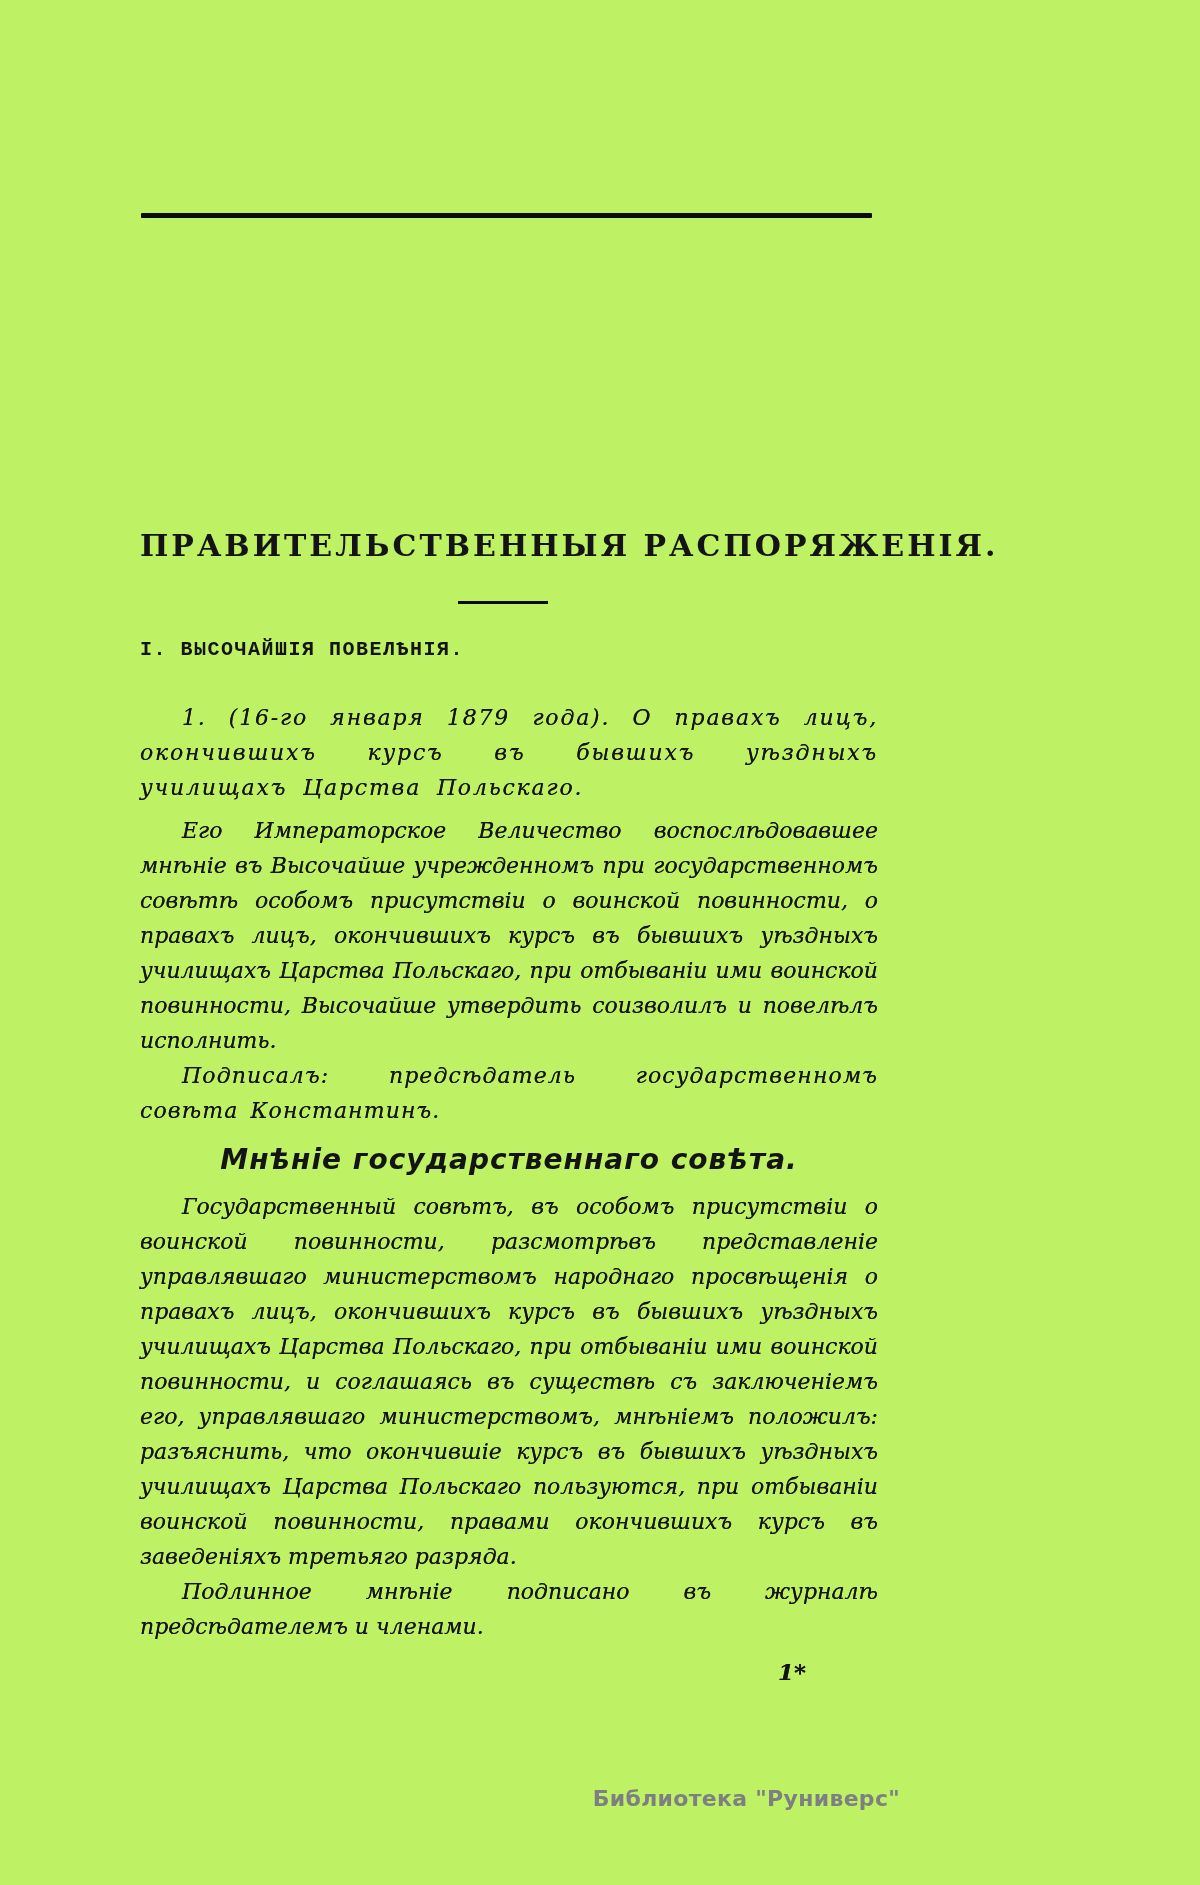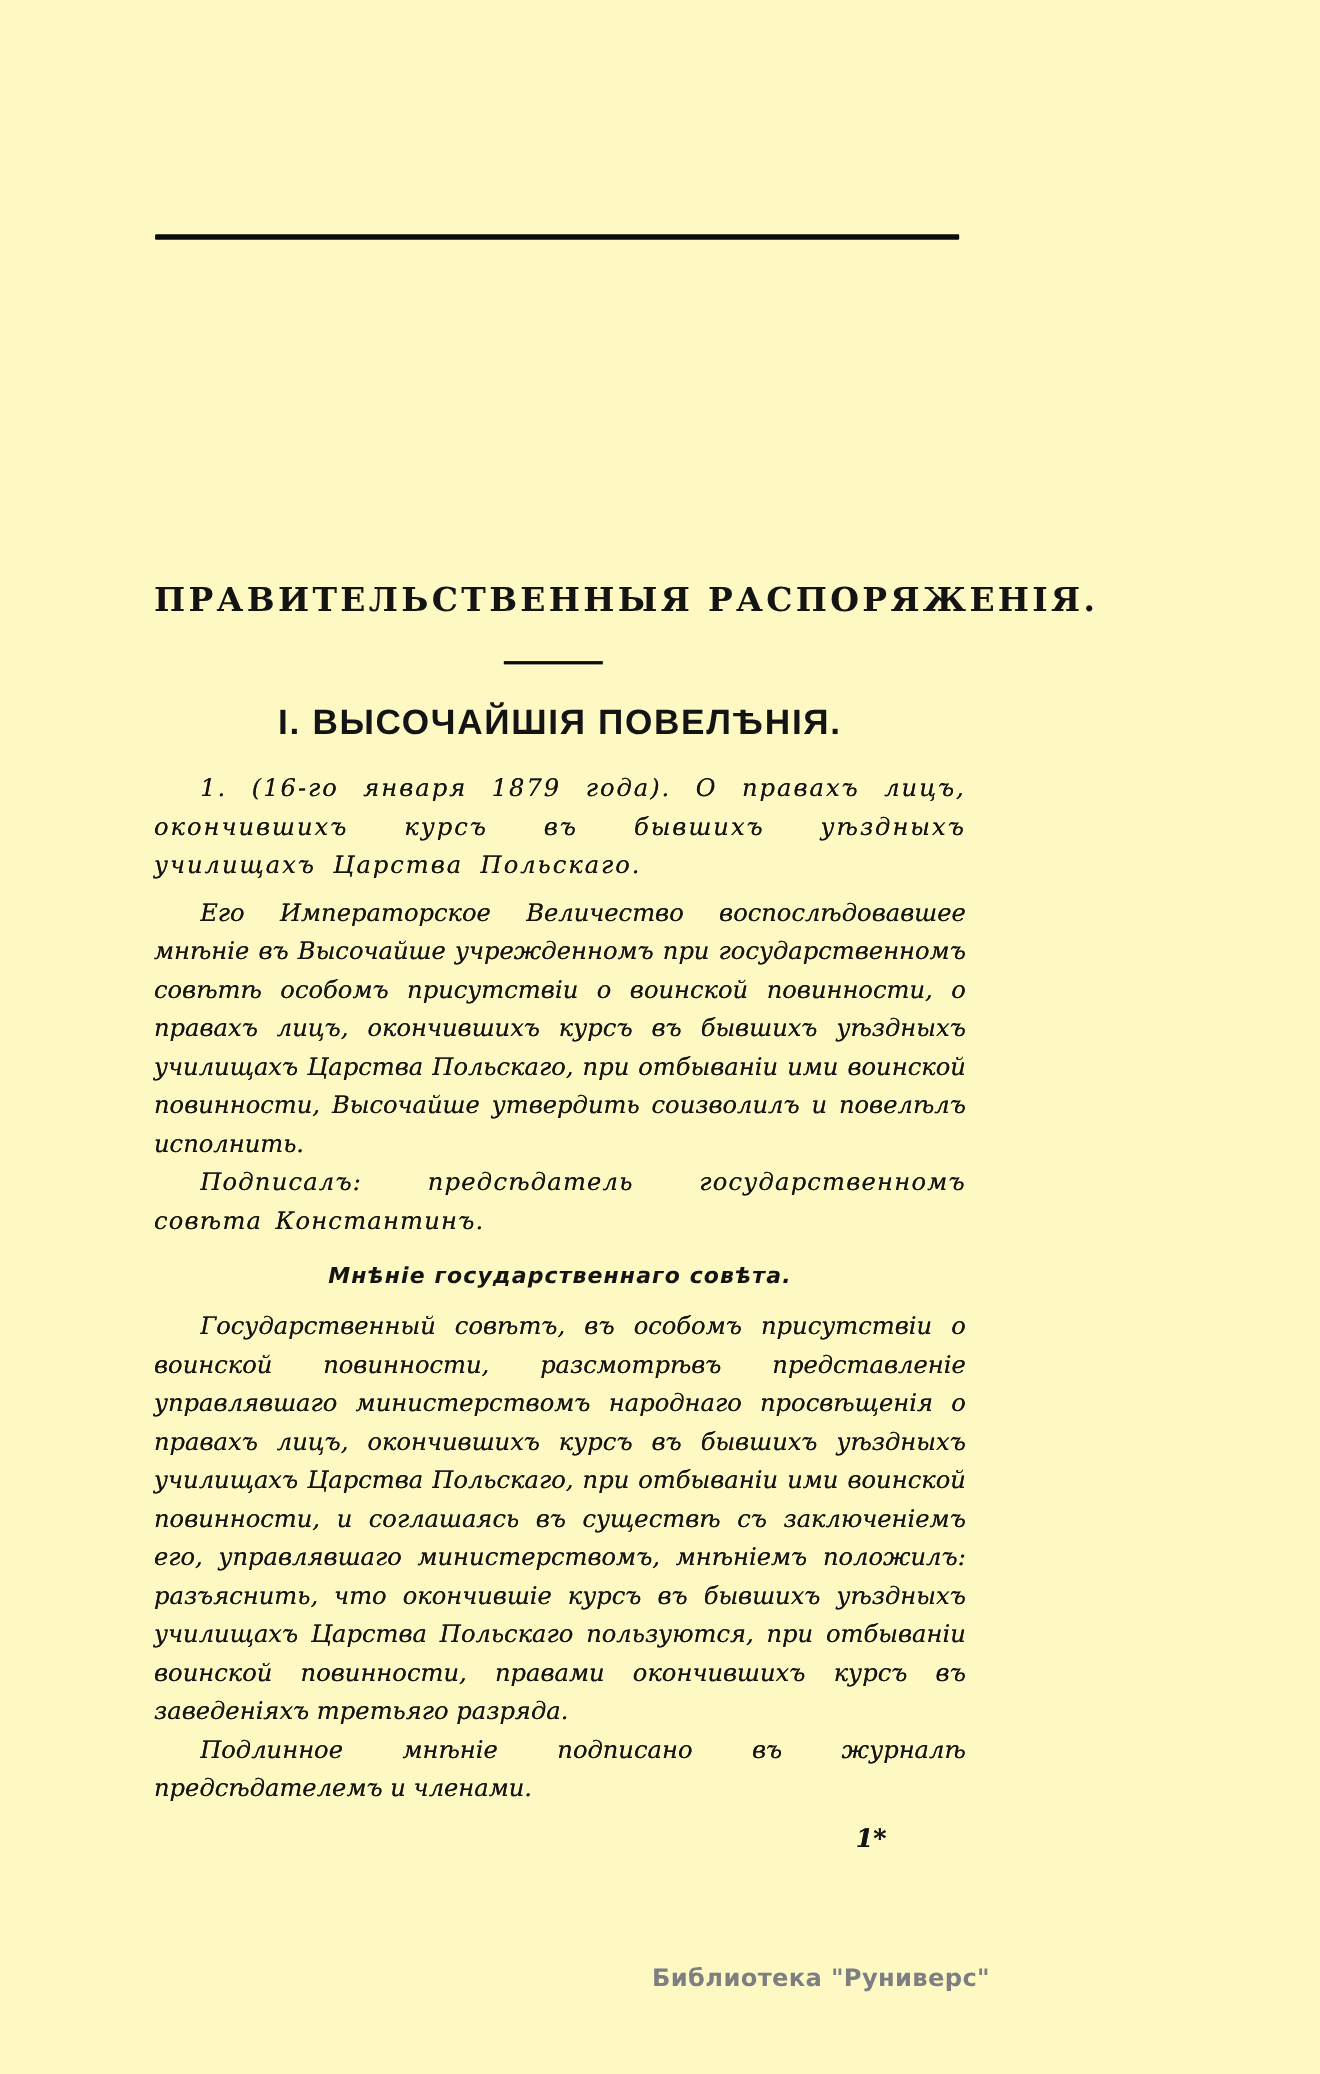--- a/index.html
+++ b/index.html
@@ -11,21 +11,21 @@
     height: 1885px;
     position: relative;
     background: #ffffff;
     font-family: "DejaVu Serif", "Liberation Serif", serif;
     color: #141414;
     overflow: hidden;
   }
   .sheet {
     position: absolute;
     inset: 0;
-    background: #fef9c3;
+    background: #bef264;
     padding-left: 32px;
   }
   .top-rule {
     position: absolute;
     left: 141px;
     top: 213px;
     width: 731px;
     height: 5px;
     background: #0b0b0b;
     border-radius: 1px;
@@ -47,24 +47,24 @@
     top: 601px;
     width: 90px;
     height: 3px;
     background: #0b0b0b;
   }
   .section-heading {
     position: absolute;
     left: 140px;
     top: 638px;
     width: 738px;
-    text-align: center;
-    font-family: Liberation Sans, sans-serif;
+    text-align: left;
+    font-family: Liberation Mono, monospace;
     font-weight: bold;
-    font-size: 32px;
+    font-size: 20px;
     letter-spacing: 1.5px;
   }
   .content {
     position: absolute;
     left: 140px;
     top: 700px;
     width: 738px;
     font-size: 22px;
     line-height: 35px;
     text-align: justify;
@@ -82,21 +82,21 @@
   }
   .signature {
     letter-spacing: 1.1px;
     word-spacing: 4px;
   }
   .opinion-heading {
     text-align: center;
     text-indent: 0 !important;
     font-family: "DejaVu Sans", "Liberation Sans", sans-serif;
     font-weight: bold;
-    font-size: 20px;
+    font-size: 28px;
     letter-spacing: 1px;
     margin: 14px 0 12px 0 !important;
     text-shadow: none !important;
   }
   .page-number {
     text-align: right;
     text-indent: 0 !important;
     padding-right: 72px;
     margin-top: 10px !important;
     font-size: 23px;

